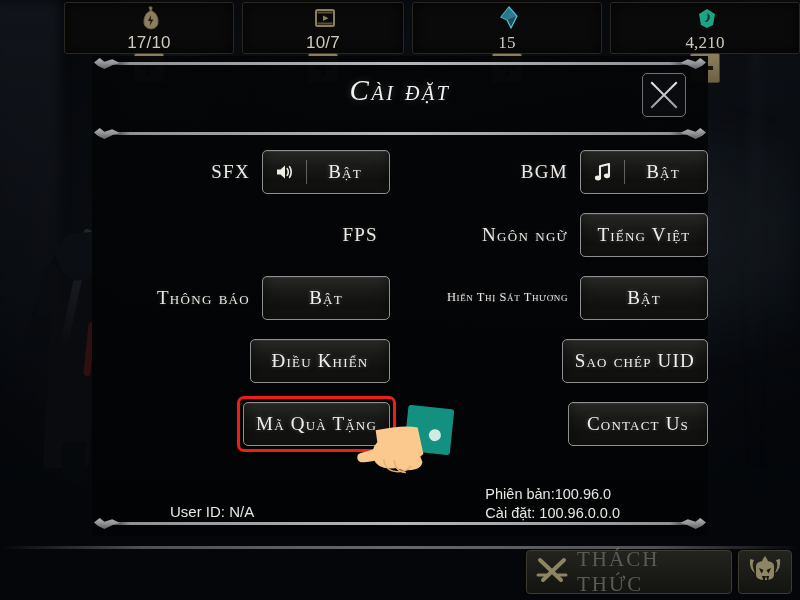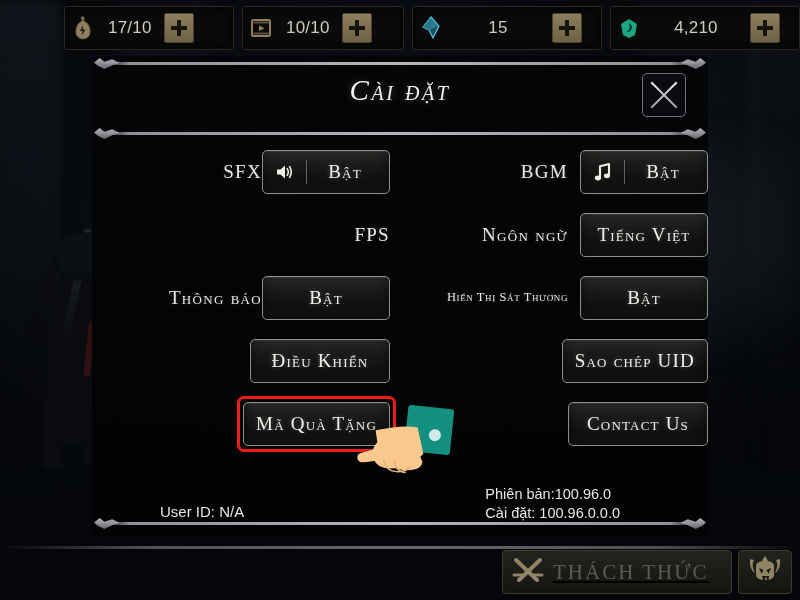--- a/index.html
+++ b/index.html
@@ -96,25 +96,26 @@
 
   
   .topbar {
     position:absolute; left:0; top:0; width:800px; height:56px;
     display:flex; align-items:center; gap:8px;
     padding-left:64px;
     z-index:6;
   }
   .cur {
     display:flex; align-items:center;
-    height:44px;
+    height:52px;
     background:#0a0a0a;
     border:1px solid #2a2620;
     border-radius:3px;
     box-shadow:inset 0 0 12px rgba(0,0,0,.85);
+    flex-direction:column;
   }
   .cur-icon {
     width:30px; height:30px;
     display:flex; align-items:center; justify-content:center;
     flex:0 0 auto;
     margin-left:3px;
   }
   .cur-icon svg { display:block; }
   .cur-val {
     font-family:"Liberation Sans", sans-serif;
@@ -136,21 +137,21 @@
   }
   .cur-plus::before, .cur-plus::after {
     content:""; position:absolute; background:#17150f;
   }
   .cur-plus::before { width:16px; height:4px; }
   .cur-plus::after  { width:4px; height:16px; }
   .cur.c1 { width:170px; }
   .cur.c2 { width:162px; }
   .cur.c3 { width:190px; }
   .cur.c4 { width:190px; }
-  .cur.c3 .cur-val, .cur.c4 .cur-val { min-width:104px; }
+  .cur.c3 .cur-val, .cur.c4 .cur-val { min-width:104px;font-family:Liberation Serif, serif; }
 
   
   .dialog {
     position:absolute; left:92px; top:56px;
     width:616px; height:480px;
     background:linear-gradient(180deg, rgba(4,5,7,.97), rgba(2,3,4,.99));
     z-index:8;
   }
 
   .rule {
@@ -204,21 +205,21 @@
     display:flex; align-items:center;
     height:63px;
   }
   .cell {
     display:flex; align-items:center; justify-content:flex-end;
     width:50%;
     padding-right:0;
   }
   .cell.left  { justify-content:flex-end; padding-right:10px; }
   .cell.right { justify-content:flex-end; padding-left:10px; }
-  .cell.left .lbl  { }
+  .cell.left .lbl  { margin-right:12px; }
   .cell.right .lbl { margin-right:12px; }
   .cell.right { display:flex; }
 
   .lbl {
     font-size:19px; color:#ece9e4;
     font-variant:small-caps;
     letter-spacing:1.3px;
     white-space:nowrap;
     text-shadow:0 0 4px rgba(255,255,255,.2);
   }
@@ -267,21 +268,21 @@
     pointer-events:none;
   }
 
   
   .footer {
     position:absolute; left:0; bottom:10px; width:100%;
     font-family:"Liberation Sans", sans-serif;
     color:#e8e6e2;
   }
   .user-id {
-    position:absolute; left:68px; bottom:6px;
+    position:absolute; left:78px; bottom:6px;
     font-size:15px;
   }
   .ver-block {
     position:absolute; right:88px; bottom:2px;
     text-align:left;
     font-size:14.5px;
     line-height:1.35;
   }
 
   
@@ -297,21 +298,21 @@
     opacity:.75;
   }
   .hud-btn {
     height:44px;
     background:linear-gradient(180deg, #23231f, #131310);
     border:1px solid #3e3a2e;
     border-radius:4px;
     display:flex; align-items:center; gap:8px;
     padding:0 14px 0 8px;
   }
-  .hud-btn.challenge { width:230px;text-decoration:underline; }
+  .hud-btn.challenge { width:206px; }
   .hud-btn.square { width:54px; justify-content:center; padding:0; }
   .hud-text {
     font-size:21px; color:#5a5b57;
     letter-spacing:2px;
     font-family:"Liberation Serif", serif;
   }
 
   
   .hand {
     position:absolute; left:344px; top:398px;
@@ -359,21 +360,21 @@
 
     <div class="cur c2">
       <span class="cur-icon">
         <svg width="24" height="24" viewBox="0 0 24 24">
           <rect x="3" y="4" width="18" height="16" rx="1.5" fill="none" stroke="#8d7f5c" stroke-width="2"></rect>
           <rect x="4.5" y="5.5" width="15" height="2" fill="#8d7f5c" opacity=".6"></rect>
           <rect x="4.5" y="16.5" width="15" height="2" fill="#8d7f5c" opacity=".6"></rect>
           <path d="M10 9.5 L15.5 12.2 L10 15 Z" fill="#8d7f5c"></path>
         </svg>
       </span>
-      <span class="cur-val">10/10</span>
+      <span class="cur-val">10/7</span>
       <span class="cur-plus"></span>
     </div>
 
     <div class="cur c3">
       <span class="cur-icon">
         <svg width="26" height="26" viewBox="0 0 26 26">
           <path d="M13 2 L21 11 L15 23 L11 15 L5 12 Z" fill="#1d4e5c" stroke="#57c8e0" stroke-width="1.2"></path>
           <path d="M13 2 L11 15 L5 12 Z" fill="#2a7d93" opacity=".85"></path>
           <path d="M13 2 L21 11 L11 15 Z" fill="#3fa6c4" opacity=".5"></path>
         </svg>

